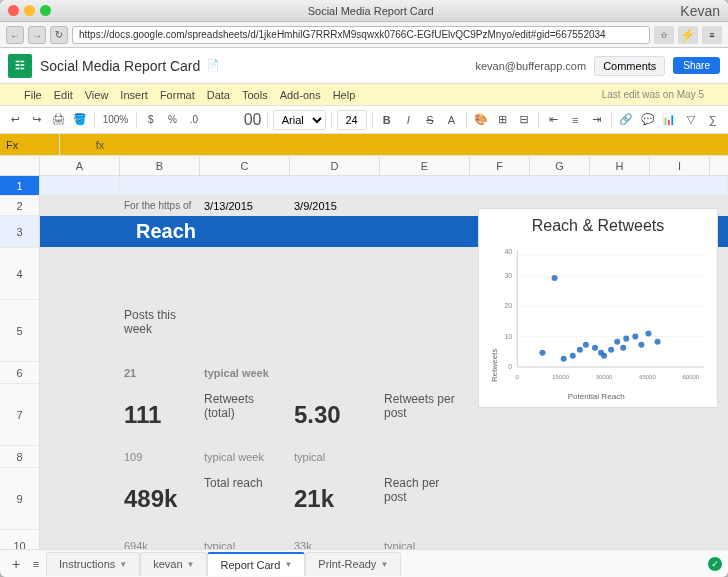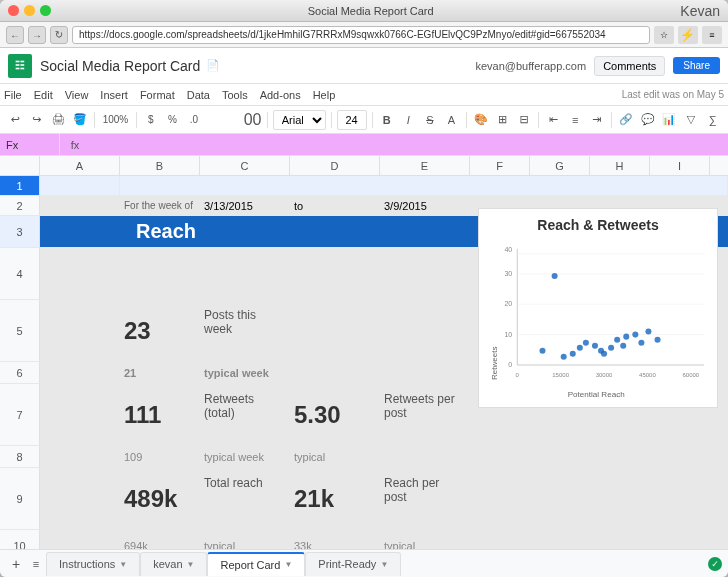--- a/index.html
+++ b/index.html
@@ -25,31 +25,31 @@
     .sheets-app { flex: 1; display: flex; flex-direction: column; overflow: hidden; }
     .sheets-header { height: 36px; background: white; display: flex; align-items: center; padding: 0 8px; border-bottom: 1px solid #e0e0e0; }
     .sheets-logo { width: 24px; height: 24px; background: #0f9d58; border-radius: 2px; display: flex; align-items: center; justify-content: center; color: white; font-weight: bold; font-size: 14px; margin-right: 8px; }
     .sheets-title { font-size: 14px; color: #333; font-weight: normal; }
     .sheets-file-icon { margin-left: 6px; color: #888; font-size: 11px; }
     .header-actions { margin-left: auto; display: flex; align-items: center; gap: 8px; }
     .header-user { font-size: 11px; color: #555; }
     .btn-comments { background: #f1f3f4; border: 1px solid #dadce0; border-radius: 3px; padding: 3px 8px; font-size: 11px; cursor: pointer; }
     .btn-share { background: #1a73e8; color: white; border: none; border-radius: 3px; padding: 3px 10px; font-size: 10px; cursor: pointer; }
 
-    .menu-bar { height: 22px; background: #ffffff; display: flex; align-items: center; padding: 0 4px; gap: 12px; border-bottom: 1px solid #e0e0e0; }
+    .menu-bar { height: 22px; background: #fef9c3; display: flex; align-items: center; padding: 0 24px; gap: 12px; border-bottom: 1px solid #e0e0e0; }
     .menu-item { font-size: 11px; color: #444; cursor: pointer; }
     .last-edit { margin-left: auto; font-size: 10px; color: #888; }
 
     .toolbar { height: 28px; background: white; display: flex; align-items: center; padding: 0 6px; gap: 3px; border-bottom: 1px solid #e0e0e0; }
     .tool-btn { width: 22px; height: 22px; display: flex; align-items: center; justify-content: center; border-radius: 2px; cursor: pointer; font-size: 11px; color: #555; border: none; background: transparent; }
     .tool-divider { width: 1px; height: 16px; background: #e0e0e0; margin: 0 2px; }
     .font-selector { background: white; border: 1px solid #ddd; border-radius: 2px; padding: 1px 4px; font-size: 11px; height: 20px; }
     .font-size { width: 30px; background: white; border: 1px solid #ddd; border-radius: 2px; padding: 1px 3px; font-size: 11px; height: 20px; text-align: center; }
 
-    .formula-bar { height: 22px; background: #f0abfc; display: flex; align-items: center; border-bottom: 1px solid #e0e0e0; }
+    .formula-bar { height: 22px; background: #eab308; display: flex; align-items: center; border-bottom: 1px solid #e0e0e0; gap: 25px; }
     .cell-ref { width: 60px; border-right: 1px solid #e0e0e0; padding: 0 6px; font-size: 11px; color: #333; display: flex; align-items: center; height: 100%; }
     .formula-icon { width: 30px; display: flex; align-items: center; justify-content: center; font-size: 11px; color: #555; }
     .formula-input { flex: 1; padding: 0 6px; font-size: 11px; color: #333; }
 
     .spreadsheet-area { flex: 1; display: flex; overflow: hidden; }
 
     
     .bottom-bar { height: 28px; background: #f8f9fa; border-top: 1px solid #e0e0e0; display: flex; align-items: center; padding: 0 6px; }
     .add-btn { width: 20px; height: 20px; display: flex; align-items: center; justify-content: center; cursor: pointer; font-size: 14px; color: #555; }
     .menu-sheets-btn { width: 20px; height: 20px; display: flex; align-items: center; justify-content: center; cursor: pointer; font-size: 11px; color: #555; }
@@ -83,21 +83,21 @@
     .w50 { width: 50px; min-width: 50px; }
 
     
     .stat-big { font-size: 24px; font-weight: bold; color: #333; }
     .stat-label { font-size: 12px; color: #555; font-weight: 500; }
     .stat-sub { font-size: 11px; color: #888; }
     .reach-title { font-size: 20px; font-weight: bold; color: white; padding-left: 12px; }
 
     
     .chart-container { position: absolute; right: 10px; top: 32px; width: 240px; height: 200px; background: white; border: 1px solid #ddd; padding: 8px; }
-    .chart-title { font-size: 14px; text-align: center; font-weight: bold; color: #333; margin-bottom: 4px; }
+    .chart-title { font-size: 16px; text-align: center; font-weight: normal; color: #333; margin-bottom: 4px; }
     .chart-svg { width: 100%; height: 170px; }
 
   </style>
 </head>
 <body>
 
 <div class="browser-window">
 
   <div class="title-bar">
     <div class="traffic-lights">
@@ -233,27 +233,24 @@
           <div style="flex:1;overflow:hidden;position:relative;">
 
             <div class="r1">
               <div class="gc w80" style="background:#e8f0fe;"></div>
               <div class="gc" style="flex:1;background:#e8f0fe;"></div>
             </div>
 
             <div class="r2">
               <div class="gc w80"></div>
               <div class="gc w80" style="font-size:10px;color:#666;">
-                <span>For the week of</span>
+                <span>For the https of</span>
               </div>
               <div class="gc w90">
                 <span>3/13/2015</span>
-              </div>
-              <div class="gc w90">
-                <span>to</span>
               </div>
               <div class="gc w90">
                 <span>3/9/2015</span>
               </div>
               <div class="gc" style="flex:1;"></div>
             </div>
 
             <div class="r3" style="background:#1565c0;">
               <div class="gc w80" style="background:#1565c0;border-right:none;"></div>
               <div class="gc" style="flex:1;background:#1565c0;border-right:none;">
@@ -261,23 +258,20 @@
               </div>
             </div>
 
             <div class="r4">
               <div class="gc w80"></div>
               <div class="gc" style="flex:1;"></div>
             </div>
 
             <div class="r5" style="position:relative;">
               <div class="gc w80"></div>
-              <div class="gc w80">
-                <span class="stat-big">23</span>
-              </div>
               <div class="gc w90" style="align-items:flex-start;padding-top:8px;">
                 <span class="stat-label">Posts this week</span>
               </div>
               <div class="gc" style="flex:1;"></div>
             </div>
 
             <div class="r6">
               <div class="gc w80"></div>
               <div class="gc w80">
                 <span class="stat-sub">21</span>

